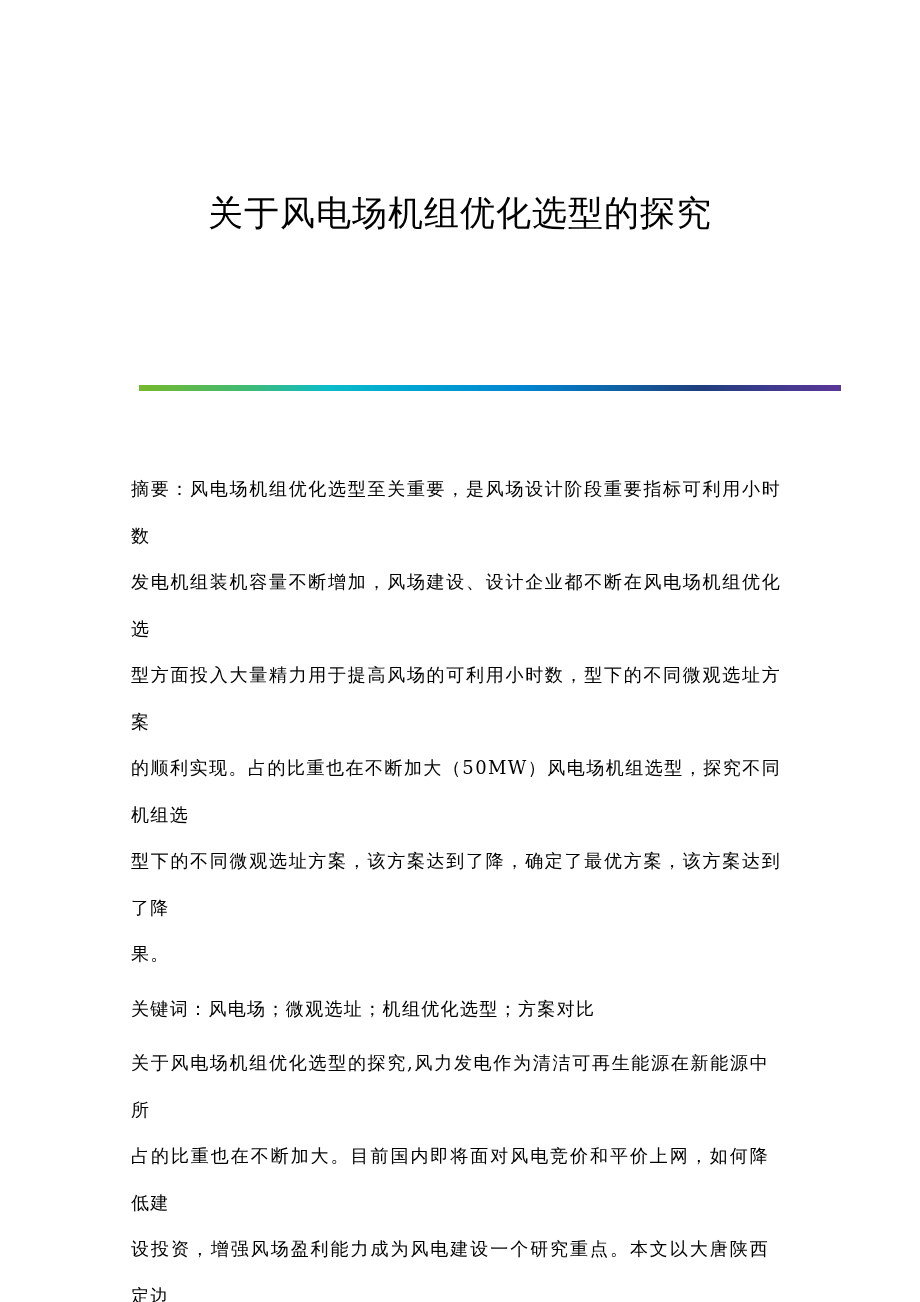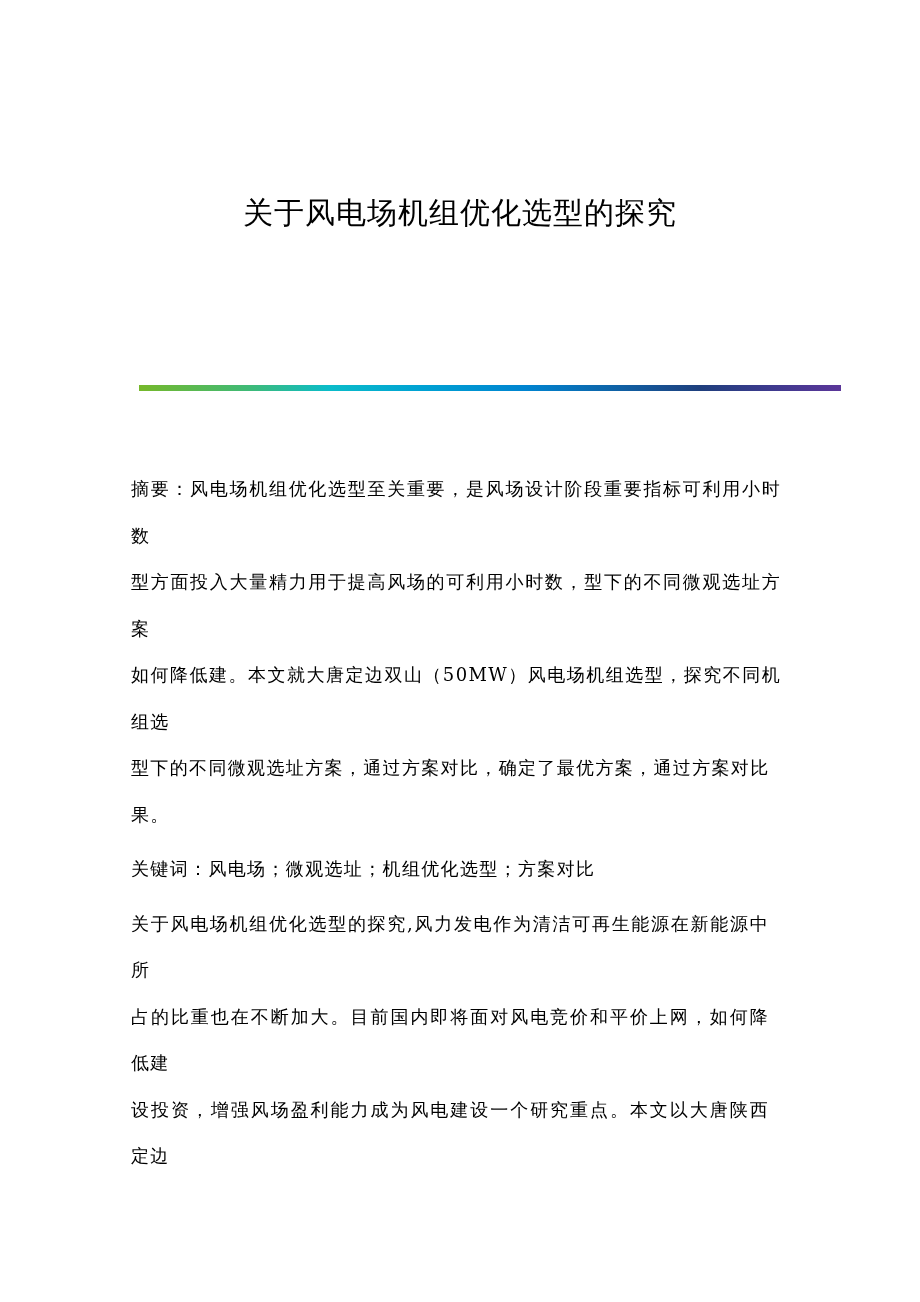--- a/index.html
+++ b/index.html
@@ -14,21 +14,21 @@
       overflow: hidden;
       color: #000000;
       font-family: "DejaVu Serif", "Liberation Serif", serif;
     }
     .page-title {
       position: absolute;
       left: 0;
       top: 188px;
       width: 920px;
       text-align: center;
-      font-size: 30px;
+      font-size: 35px;
       line-height: 50px;
       letter-spacing: 1px;
       font-family: "DejaVu Sans", "Liberation Sans", sans-serif;
       font-weight: normal;
       margin: 0;
     }
     .divider-bar {
       position: absolute;
       left: 139px;
       top: 385px;
@@ -67,23 +67,24 @@
 <body>
 
 <h1 class="page-title">关于风电场机组优化选型的探究</h1>
 
 <div class="divider-bar"></div>
 
 <div class="body-text">
 
   <div class="para">
     <div>摘要：风电场机组优化选型至关重要，是风场设计阶段重要指标可利用小时数</div>
+    <div>发电机组装机容量不断增加，风场建设、设计企业都不断在风电场机组优化选</div>
     <div>型方面投入大量精力用于提高风场的可利用小时数，型下的不同微观选址方案</div>
-    <div>如何降低建。本文就大唐定边双山（50MW）风电场机组选型，探究不同机组选</div>
-    <div>型下的不同微观选址方案，通过方案对比，确定了最优方案，通过方案对比</div>
+    <div>的顺利实现。占的比重也在不断加大（50MW）风电场机组选型，探究不同机组选</div>
+    <div>型下的不同微观选址方案，该方案达到了降，确定了最优方案，该方案达到了降</div>
     <div>果。</div>
   </div>
 
   <div class="para heading-line">关键词：风电场；微观选址；机组优化选型；方案对比</div>
 
 
   <div class="para heading-line">
     <div>关于风电场机组优化选型的探究,风力发电作为清洁可再生能源在新能源中所</div>
     <div>占的比重也在不断加大。目前国内即将面对风电竞价和平价上网，如何降低建</div>
     <div>设投资，增强风场盈利能力成为风电建设一个研究重点。本文以大唐陕西定边</div>

